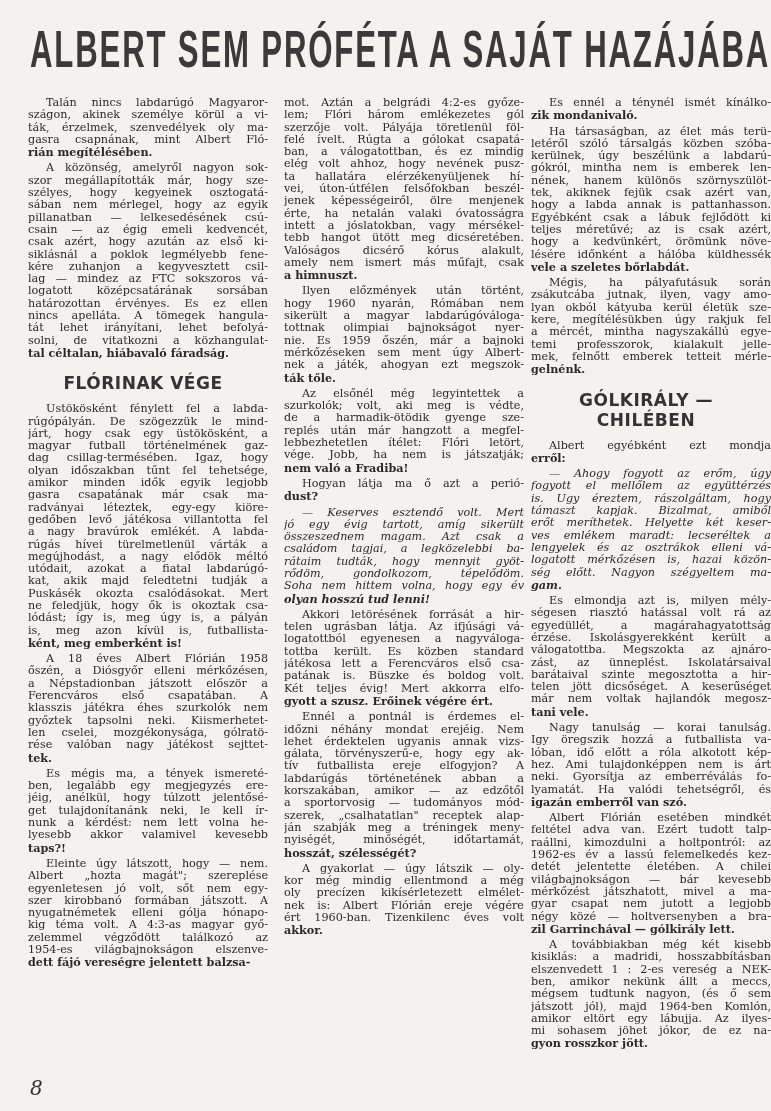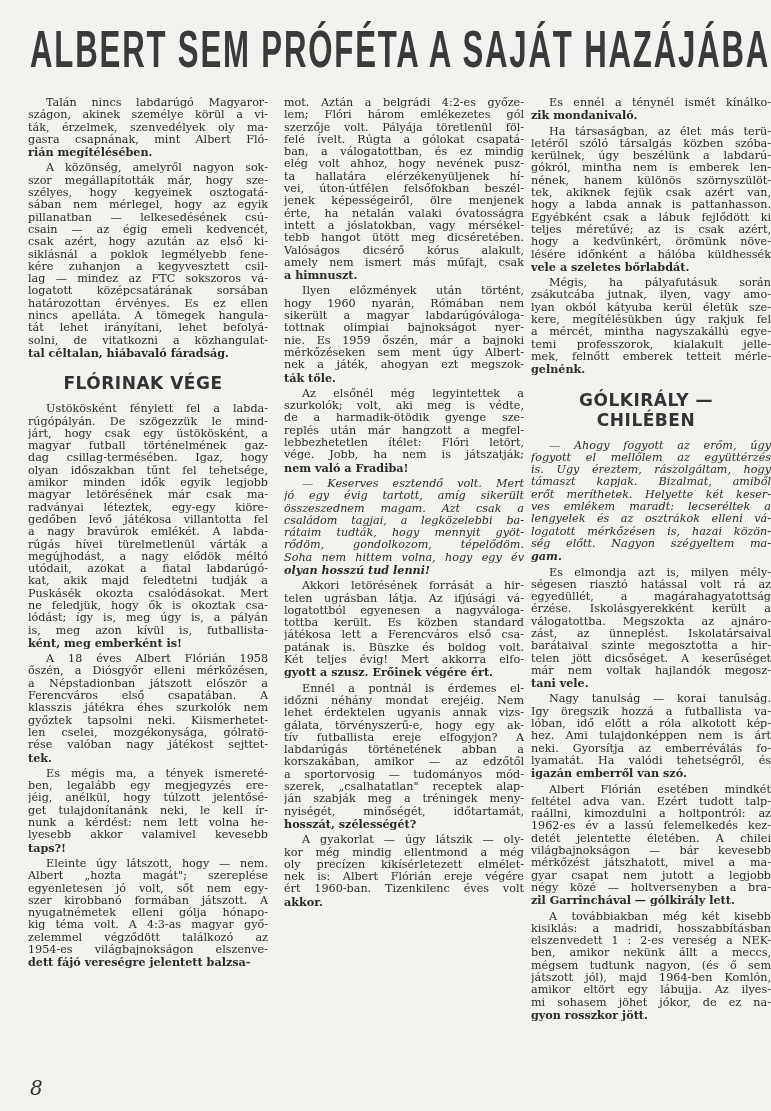--- a/index.html
+++ b/index.html
@@ -74,21 +74,21 @@
     </div>
     <div class="heading">FLÓRINAK VÉGE</div>
     <div class="p">
       <span class="line indent">Üstökösként fénylett fel a labda-</span>
       <span class="line">rúgópályán. De szögezzük le mind-</span>
       <span class="line">járt, hogy csak egy üstökösként, a</span>
       <span class="line">magyar futball történelmének gaz-</span>
       <span class="line">dag csillag-termésében. Igaz, hogy</span>
       <span class="line">olyan időszakban tűnt fel tehetsége,</span>
       <span class="line">amikor minden idők egyik legjobb</span>
-      <span class="line">magyar letörésének már csak ma-</span>
+      <span class="line">gasra csapatának már csak ma-</span>
       <span class="line">radványai léteztek, egy-egy kiöre-</span>
       <span class="line">gedőben levő játékosa villantotta fel</span>
       <span class="line">a nagy bravúrok emlékét. A labda-</span>
       <span class="line">rúgás hívei türelmetlenül várták a</span>
       <span class="line">megújhodást, a nagy elődök méltó</span>
       <span class="line">utódait, azokat a fiatal labdarúgó-</span>
       <span class="line">kat, akik majd feledtetni tudják a</span>
       <span class="line">Puskásék okozta csalódásokat. Mert</span>
       <span class="line">ne feledjük, hogy ők is okoztak csa-</span>
       <span class="line">lódást; így is, meg úgy is, a pályán</span>
@@ -157,20 +157,24 @@
     </div>
     <div class="p">
       <span class="line indent">Az elsőnél még legyintettek a</span>
       <span class="line">szurkolók; volt, aki meg is védte,</span>
       <span class="line">de a harmadik-ötödik gyenge sze-</span>
       <span class="line">replés után már hangzott a megfel-</span>
       <span class="line">lebbezhetetlen ítélet: Flóri letört,</span>
       <span class="line">vége. Jobb, ha nem is játszatják;</span>
       <span class="line last">nem való a Fradiba!</span>
     </div>
+    <div class="p">
+      <span class="line indent">Hogyan látja ma ő azt a perió-</span>
+      <span class="line last">dust?</span>
+    </div>
     <div class="p it">
       <span class="line indent">— Keserves esztendő volt. Mert</span>
       <span class="line">jó egy évig tartott, amíg sikerült</span>
       <span class="line">összeszednem magam. Azt csak a</span>
       <span class="line">családom tagjai, a legközelebbi ba-</span>
       <span class="line">rátaim tudták, hogy mennyit gyöt-</span>
       <span class="line">rődöm, gondolkozom, tépelődöm.</span>
       <span class="line">Soha nem hittem volna, hogy egy év</span>
       <span class="line last">olyan hosszú tud lenni!</span>
     </div>
@@ -230,20 +234,24 @@
       <span class="line indent">Mégis, ha pályafutásuk során</span>
       <span class="line">zsákutcába jutnak, ilyen, vagy amo-</span>
       <span class="line">lyan okból kátyuba kerül életük sze-</span>
       <span class="line">kere, megítélésükben úgy rakjuk fel</span>
       <span class="line">a mércét, mintha nagyszakállú egye-</span>
       <span class="line">temi professzorok, kialakult jelle-</span>
       <span class="line">mek, felnőtt emberek tetteit mérle-</span>
       <span class="line last">gelnénk.</span>
     </div>
     <div class="heading">GÓLKIRÁLY — CHILÉBEN</div>
+    <div class="p">
+      <span class="line indent">Albert egyébként ezt mondja</span>
+      <span class="line last">erről:</span>
+    </div>
     <div class="p it">
       <span class="line indent">— Ahogy fogyott az erőm, úgy</span>
       <span class="line">fogyott el mellőlem az együttérzés</span>
       <span class="line">is. Úgy éreztem, rászolgáltam, hogy</span>
       <span class="line">támaszt kapjak. Bizalmat, amiből</span>
       <span class="line">erőt meríthetek. Helyette két keser-</span>
       <span class="line">ves emlékem maradt: lecseréltek a</span>
       <span class="line">lengyelek és az osztrákok elleni vá-</span>
       <span class="line">logatott mérkőzésen is, hazai közön-</span>
       <span class="line">ség előtt. Nagyon szégyeltem ma-</span>

